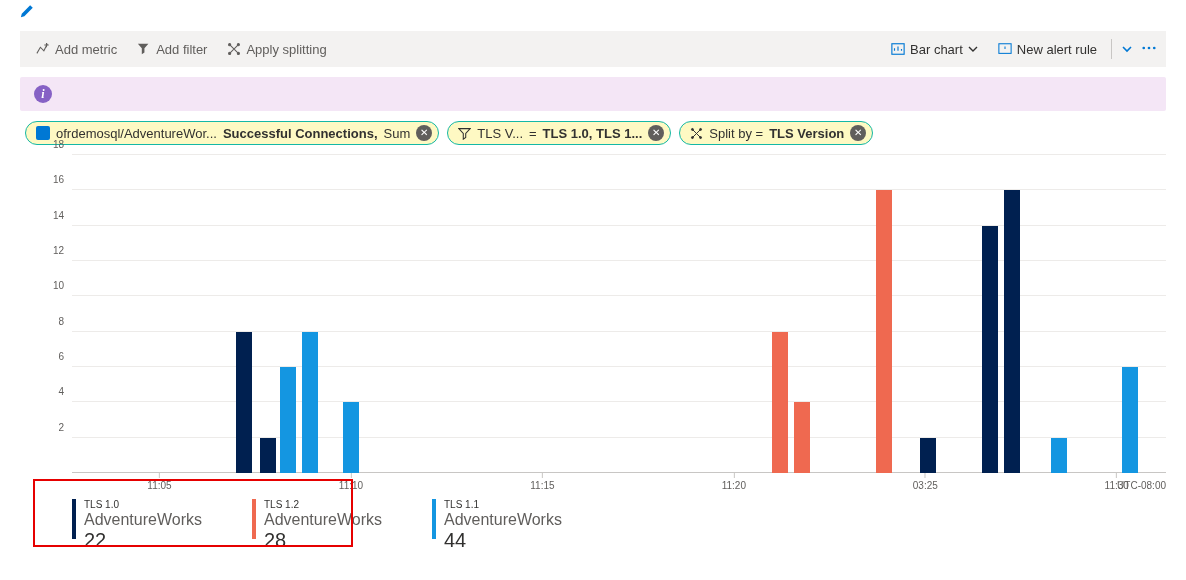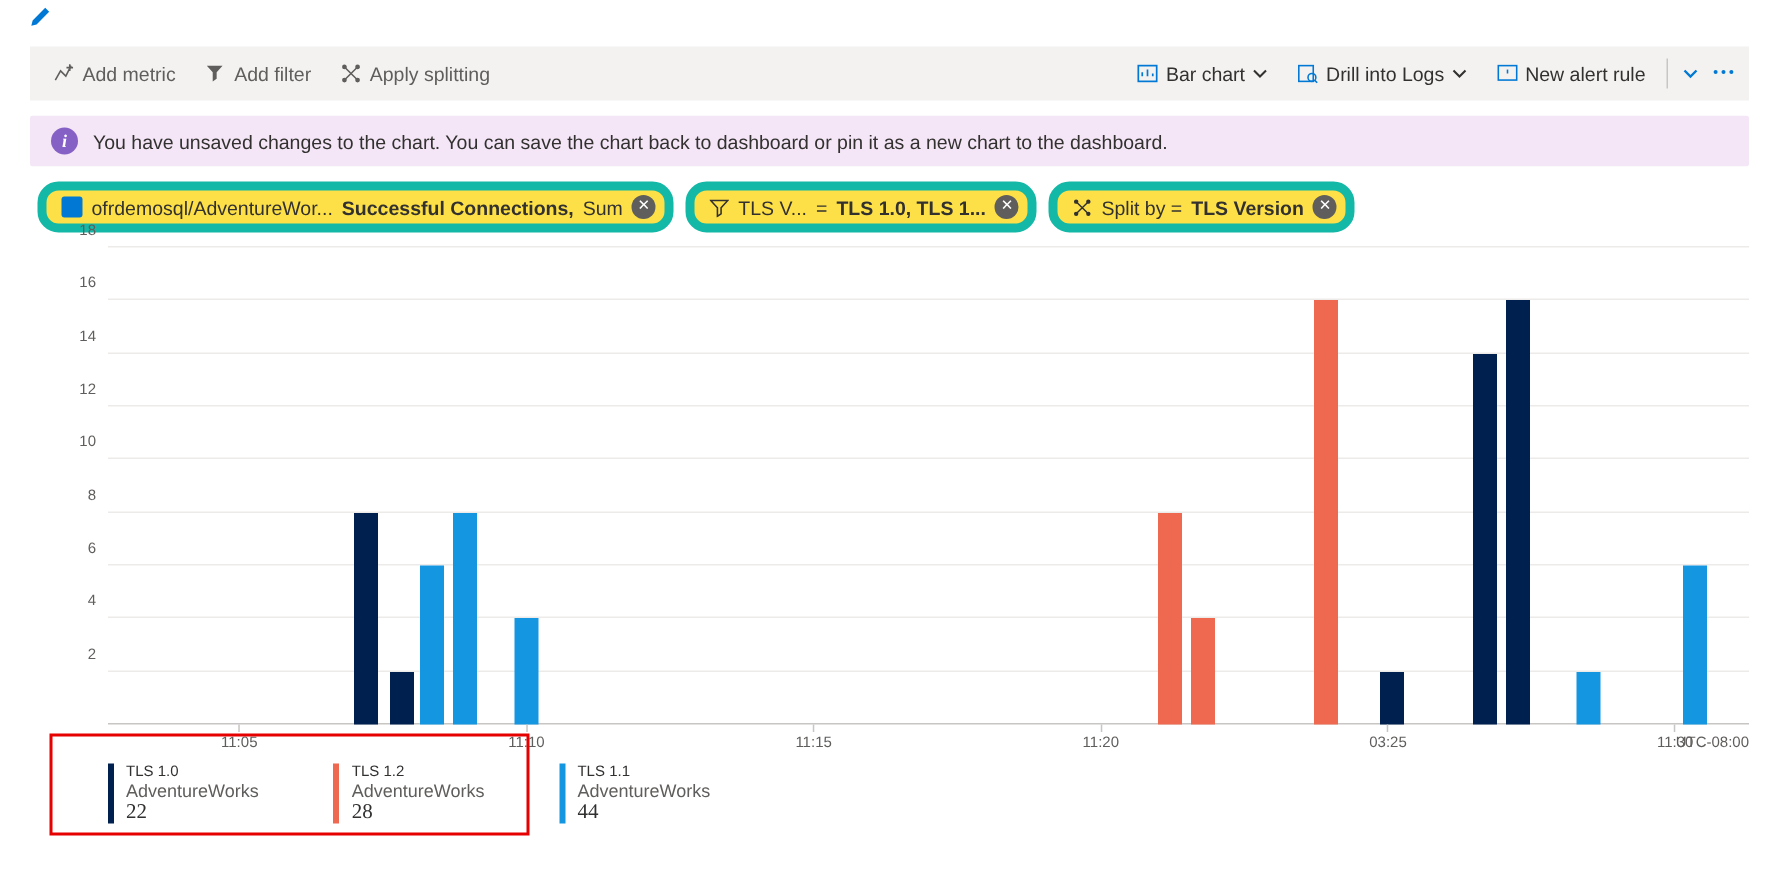--- a/index.html
+++ b/index.html
@@ -15,21 +15,21 @@
   .tb-item { display: flex; align-items: center; gap: 5px; padding: 4px 8px; cursor: pointer; }
   .tb-item svg { width: 14px; height: 14px; }
   .chev svg { width: 10px; height: 10px; }
   .sep { width: 1px; height: 20px; background: #c8c6c4; margin: 0 2px; }
   .more svg { width: 18px; height: 18px; fill: #0078d4; }
 
   .banner { display: flex; align-items: center; background: #f4e6f6; border-left: 4px solid transparent; margin: 10px 20px 10px 20px; padding: 8px 10px; font-size: 13px; color: #323130; gap: 10px; border-radius: 2px; }
   .banner .info-icon { width: 18px; height: 18px; background: #8661c5; border-radius: 50%; display: flex; align-items: center; justify-content: center; color: #fff; font-style: italic; font-weight: bold; font-size: 12px; font-family: Georgia, serif; }
 
   .pills { display: flex; gap: 8px; padding: 0 20px 6px 25px; }
-  .pill { display: flex; align-items: center; border: 6px solid #14b8a6; border-radius: 14px; padding: 3px 6px 3px 10px; font-size: 13px; gap: 6px; background: #fde047; cursor: pointer; }
+  .pill { display: flex; align-items: center; border: 1px solid #14b8a6; border-radius: 14px; padding: 3px 6px 3px 10px; font-size: 13px; gap: 6px; background: #fef9c3; cursor: pointer; }
   .pill .sq { width: 14px; height: 14px; background: #0078d4; border-radius: 2px; }
   .pill .x { width: 16px; height: 16px; border-radius: 50%; background: #605e5c; color: #fff; display: flex; align-items: center; justify-content: center; font-size: 10px; line-height: 1; }
   .pill b { font-weight: 600; }
   .pill svg { width: 13px; height: 13px; }
 
   .chart-wrap { position: relative; margin: 4px 20px 0 20px; height: 340px; }
   .y-axis { position: absolute; left: 0; top: 0; bottom: 22px; width: 50px; }
   .y-tick { position: absolute; right: 6px; font-size: 10px; color: #605e5c; transform: translateY(-50%); }
   .grid { position: absolute; left: 52px; right: 0; top: 0; bottom: 22px; }
   .gline { position: absolute; left: 0; right: 0; height: 1px; background: #edebe9; }
@@ -43,22 +43,22 @@
   .x-tick-wrap { position: absolute; top: 0; transform: translateX(-50%); display:flex; flex-direction:column; align-items:center; }
   .x-tick-mark { width:1px; height:5px; background:#c8c6c4; }
   .x-tick-lbl { font-size: 10px; color: #605e5c; margin-top:2px; }
   .tz { position: absolute; right: 0; top: 7px; font-size: 10px; color: #605e5c; }
 
   .legend { display: flex; gap: 50px; padding: 0 0 0 52px; margin: 4px 20px 0 20px; align-items: flex-start; }
   .legend-item { display: flex; gap: 8px; }
   .legend-bar { width: 4px; height: 40px; }
   .legend-text { display: flex; flex-direction: column; line-height: 1.15; }
   .legend-text .s1 { font-size: 10px; color: #323130; }
-  .legend-text .s2 { font-size: 12px; color: #605e5c; }
-  .legend-text .s3 { font-size: 14px; font-weight: 400; color: #323130; font-family: Liberation Serif, serif; }
+  .legend-text .s2 { font-size: 16px; color: #605e5c; }
+  .legend-text .s3 { font-size: 20px; font-weight: 400; color: #323130; }
   .legend-box { position: absolute; border: 2px solid #e60000; }
 
 </style>
 </head>
 <body>
 
 <div class="header">
   <span class="edit-icon">
     <svg viewBox="0 0 16 16">
         <path d="M11.6 1.4l3 3L5 14l-4 1 1-4 9.6-9.6zM10.2 2.8l3 3"></path>
@@ -92,31 +92,20 @@
       <span>Apply splitting</span>
     </div>
   </div>
   <div class="tb-right">
     <div class="tb-item">
       <svg viewBox="0 0 16 16" fill="none" stroke="#0078d4" stroke-width="1.3">
           <rect x="1" y="2" width="14" height="12"></rect>
           <path d="M4 10V7M8 10V5M12 10V8"></path>
         </svg>
       <span>Bar chart</span>
-      <span class="chev"><svg viewBox="0 0 10 10" fill="none" stroke="#323130" stroke-width="1.4">
-            <path d="M1 3l4 4 4-4"></path>
-          </svg></span>
-    </div>
-    <div class="tb-item">
-      <svg viewBox="0 0 16 16" fill="none" stroke="#0078d4" stroke-width="1.2">
-          <rect x="1" y="2" width="11" height="12"></rect>
-          <circle cx="11" cy="11" r="3"></circle>
-          <path d="M13.2 13.2L15 15"></path>
-        </svg>
-      <span>Drill into Logs</span>
       <span class="chev"><svg viewBox="0 0 10 10" fill="none" stroke="#323130" stroke-width="1.4">
             <path d="M1 3l4 4 4-4"></path>
           </svg></span>
     </div>
     <div class="tb-item">
       <svg viewBox="0 0 16 16" fill="none" stroke="#0078d4" stroke-width="1.2">
           <rect x="1" y="2" width="14" height="11"></rect>
           <path d="M8 5v3M8 10h0"></path>
         </svg>
       <span>New alert rule</span>
@@ -130,21 +119,20 @@
           <circle cx="5" cy="12" r="1.8"></circle>
           <circle cx="12" cy="12" r="1.8"></circle>
           <circle cx="19" cy="12" r="1.8"></circle>
         </svg>
     </div>
   </div>
 </div>
 
 <div class="banner">
   <div class="info-icon">i</div>
-  <span>You have unsaved changes to the chart. You can save the chart back to dashboard or pin it as a new chart to the dashboard.</span>
 </div>
 
 <div class="pills">
   <div class="pill">
     <span class="sq"></span>
     <span>ofrdemosql/AdventureWor...</span>
     <b>Successful Connections,</b>
     <span>Sum</span>
     <span class="x">✕</span>
   </div>

